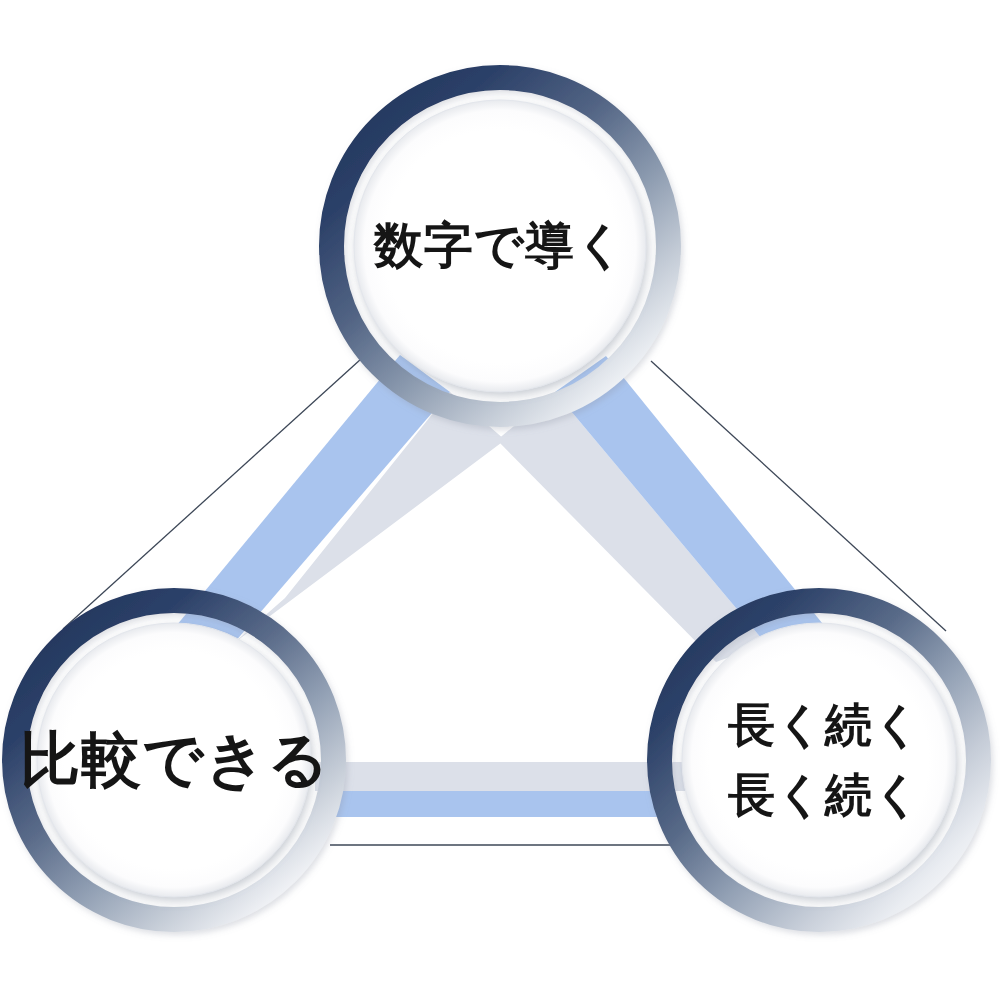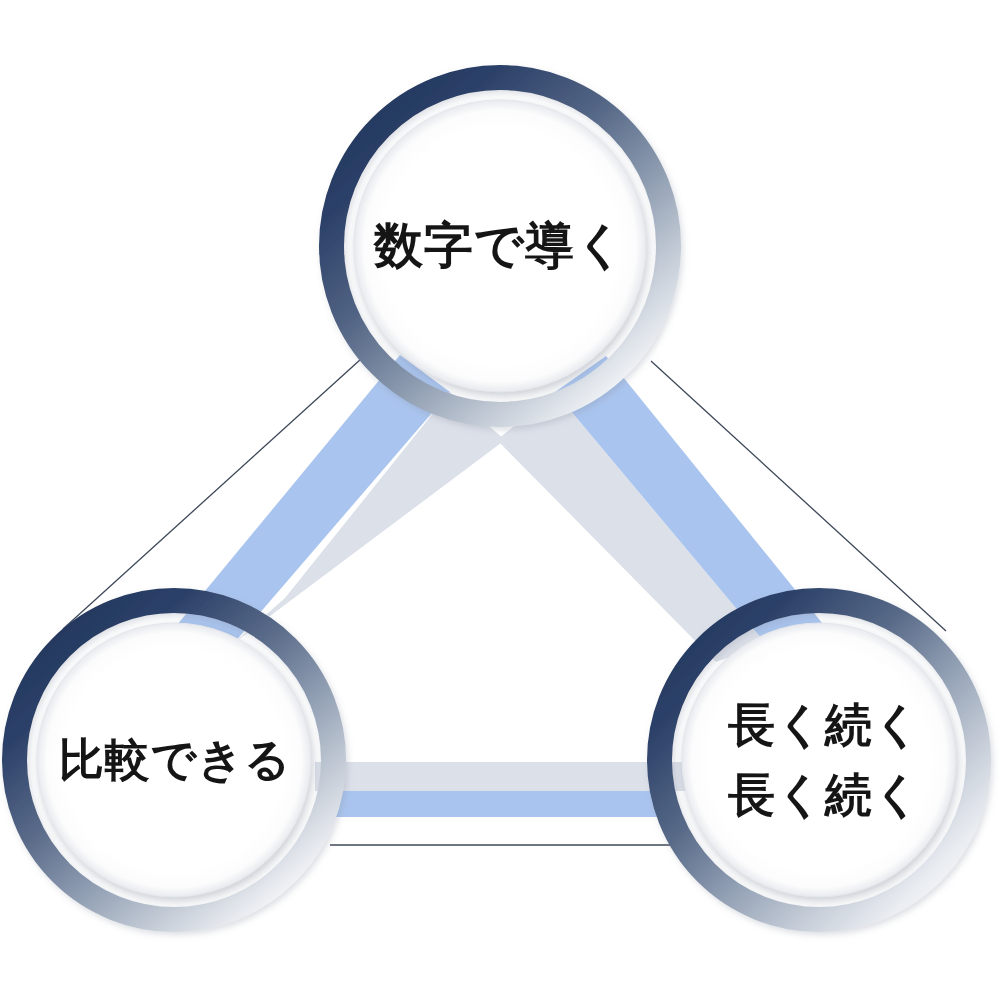--- a/index.html
+++ b/index.html
@@ -54,21 +54,21 @@
     height: 180px;
     font-size: 49px;
     line-height: 72px;
   }
   
   #node-left-label {
     left: 20px;
     top: 672px;
     width: 310px;
     height: 175px;
-    font-size: 45px;
+    font-size: 60px;
     line-height: 70px;
   }
   
   #node-right-label {
     left: 670px;
     top: 672px;
     width: 310px;
     height: 175px;
     font-size: 47px;
     line-height: 70px;

